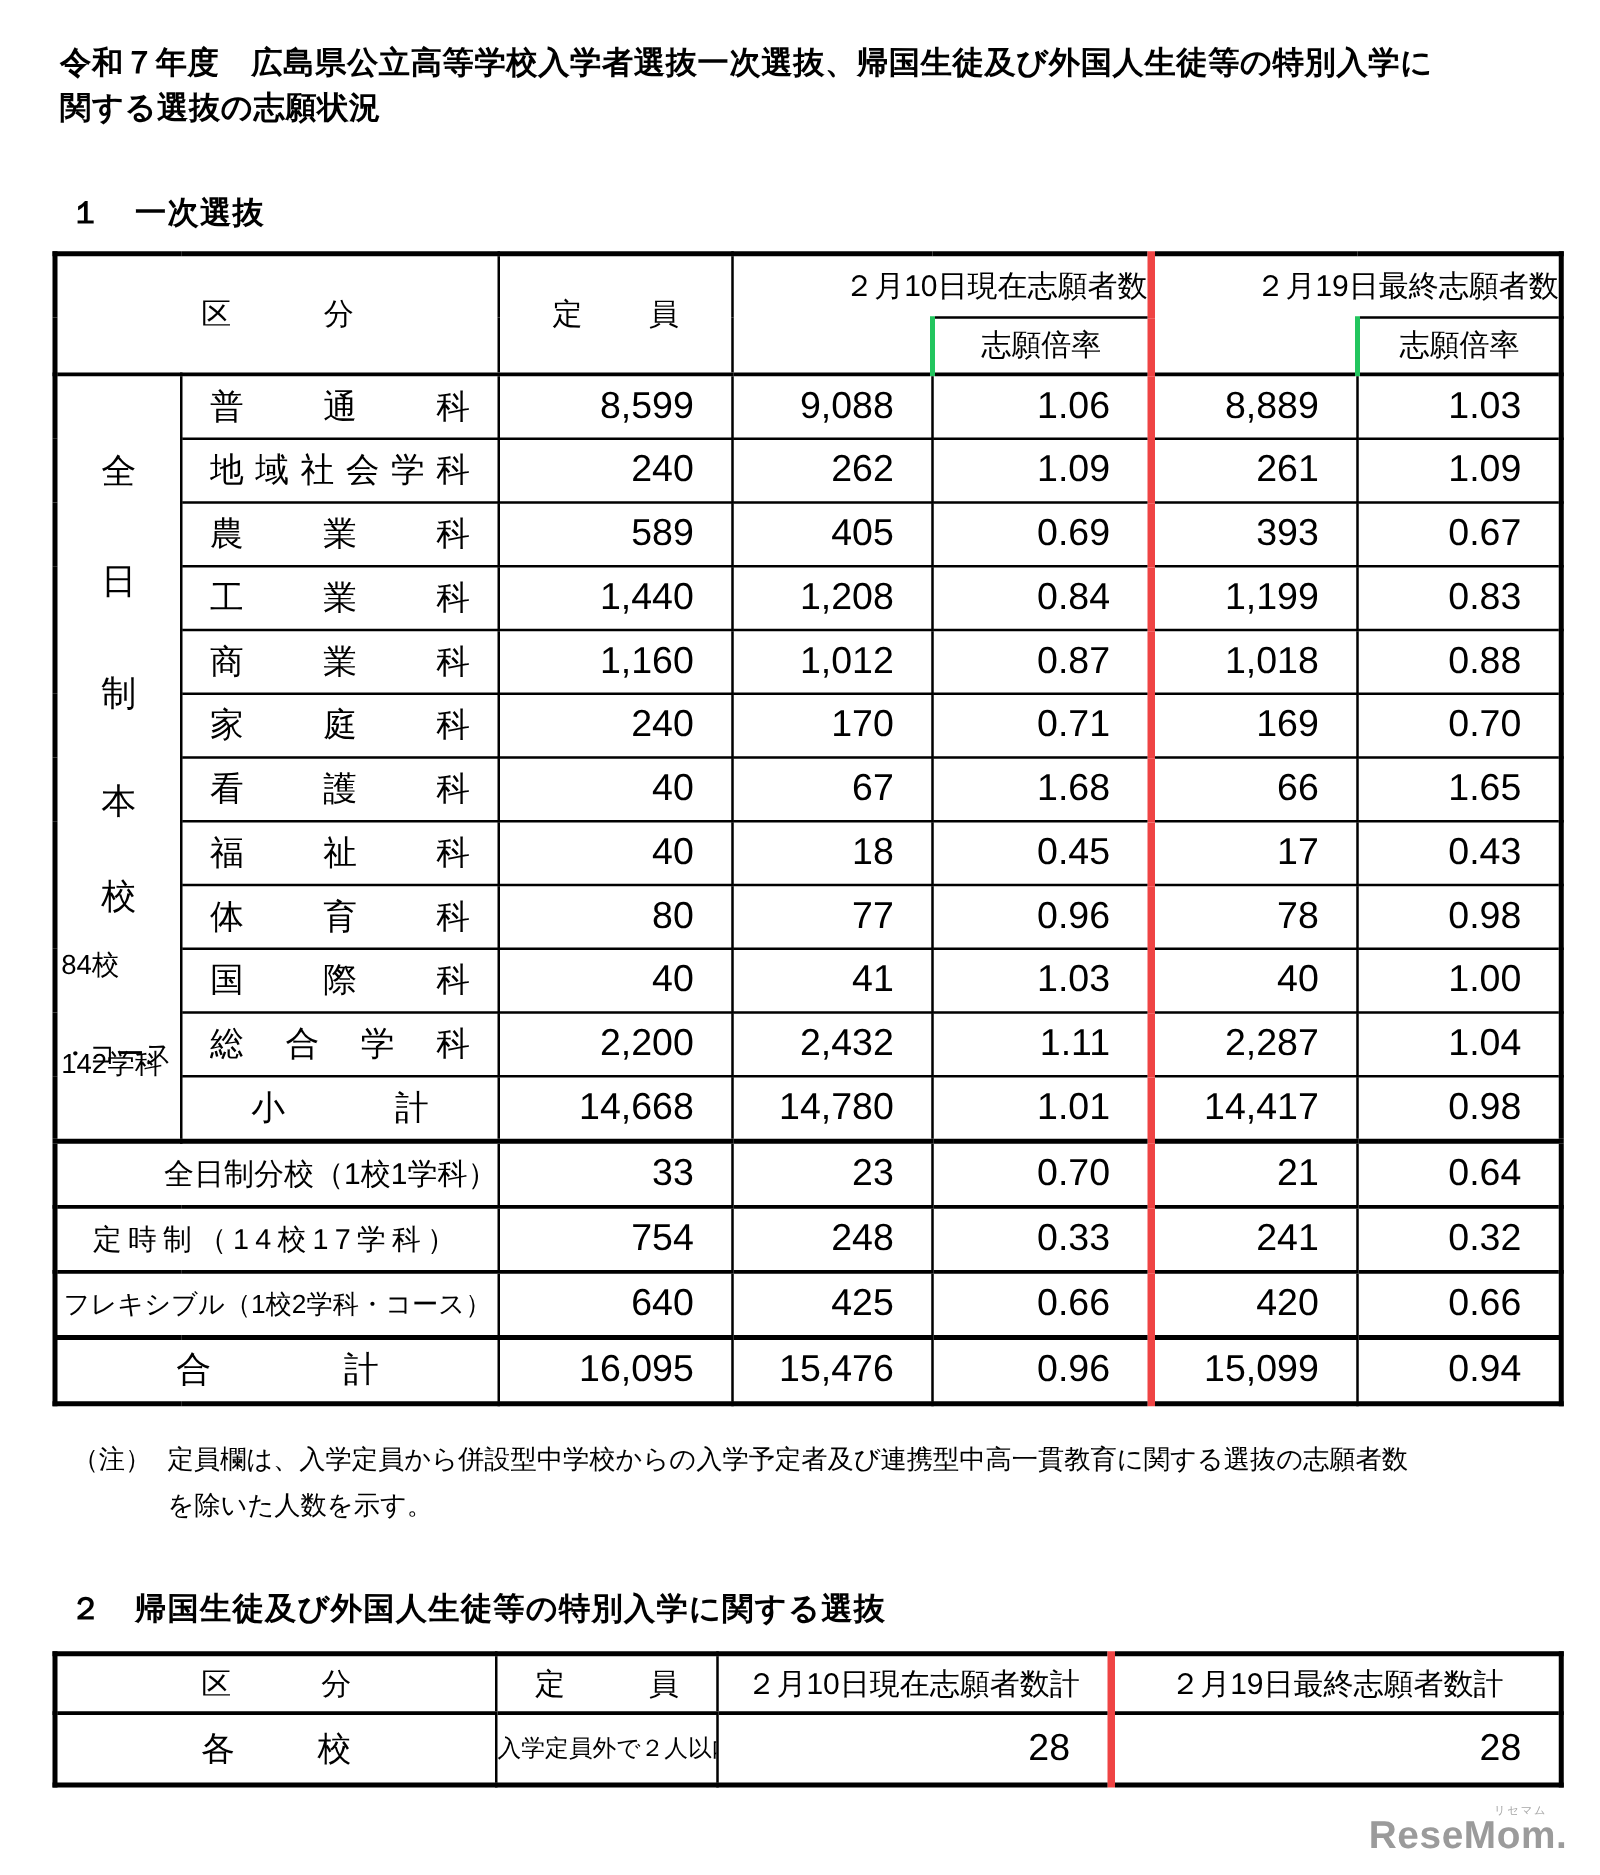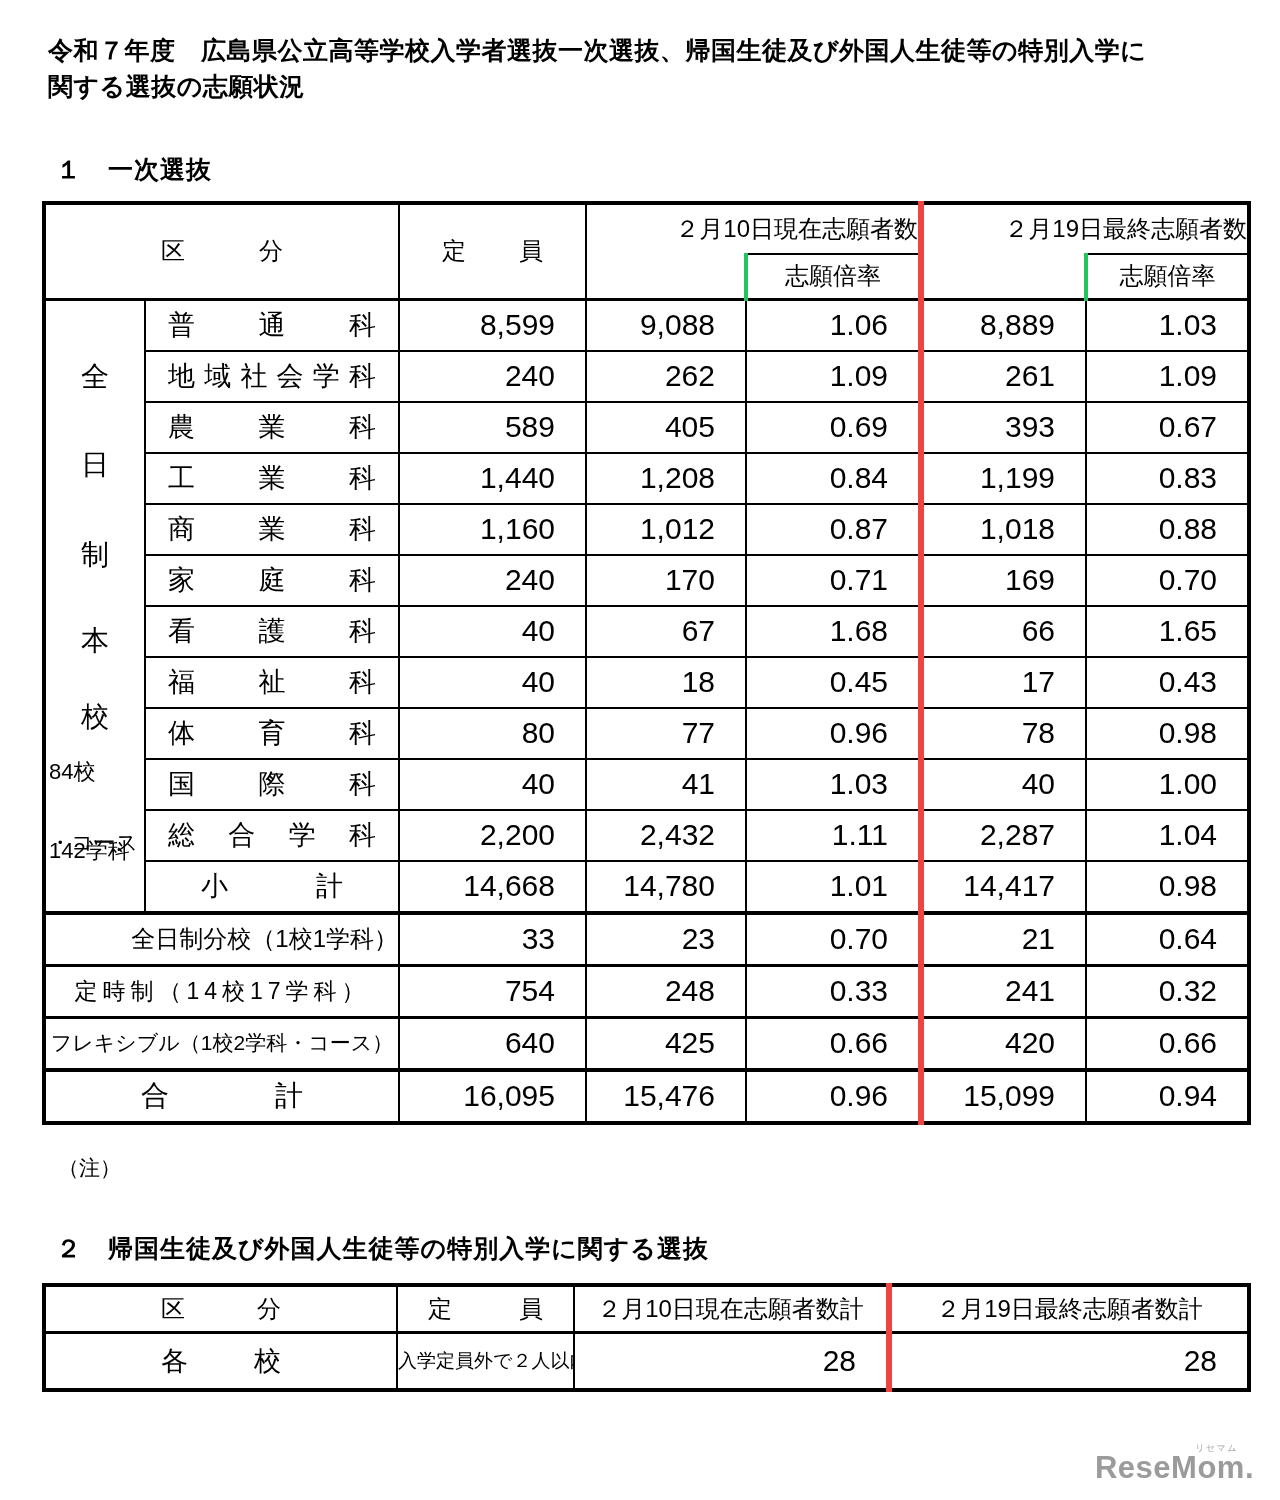--- a/index.html
+++ b/index.html
@@ -232,20 +232,24 @@
       <td class="num">15,476</td>
       <td class="num">0.96</td>
       <td class="num blt">15,099</td>
       <td class="num">0.94</td>
     </tr>
   </tbody>
 </table>
 
 <div class="note">
   <div class="note-label">（注）</div>
+  <div class="note-text">
+    <div>定員欄は、入学定員から併設型中学校からの入学予定者及び連携型中高一貫教育に関する選抜の志願者数</div>
+    <div>を除いた人数を示す。</div>
+  </div>
 </div>
 
 <div class="sec-heading" id="sec2">２　帰国生徒及び外国人生徒等の特別入学に関する選抜</div>
 
 <table class="t2">
   <colgroup>
     <col style="width:353px">
       <col style="width:177px">
       <col style="width:315px">
       <col style="width:360px">

